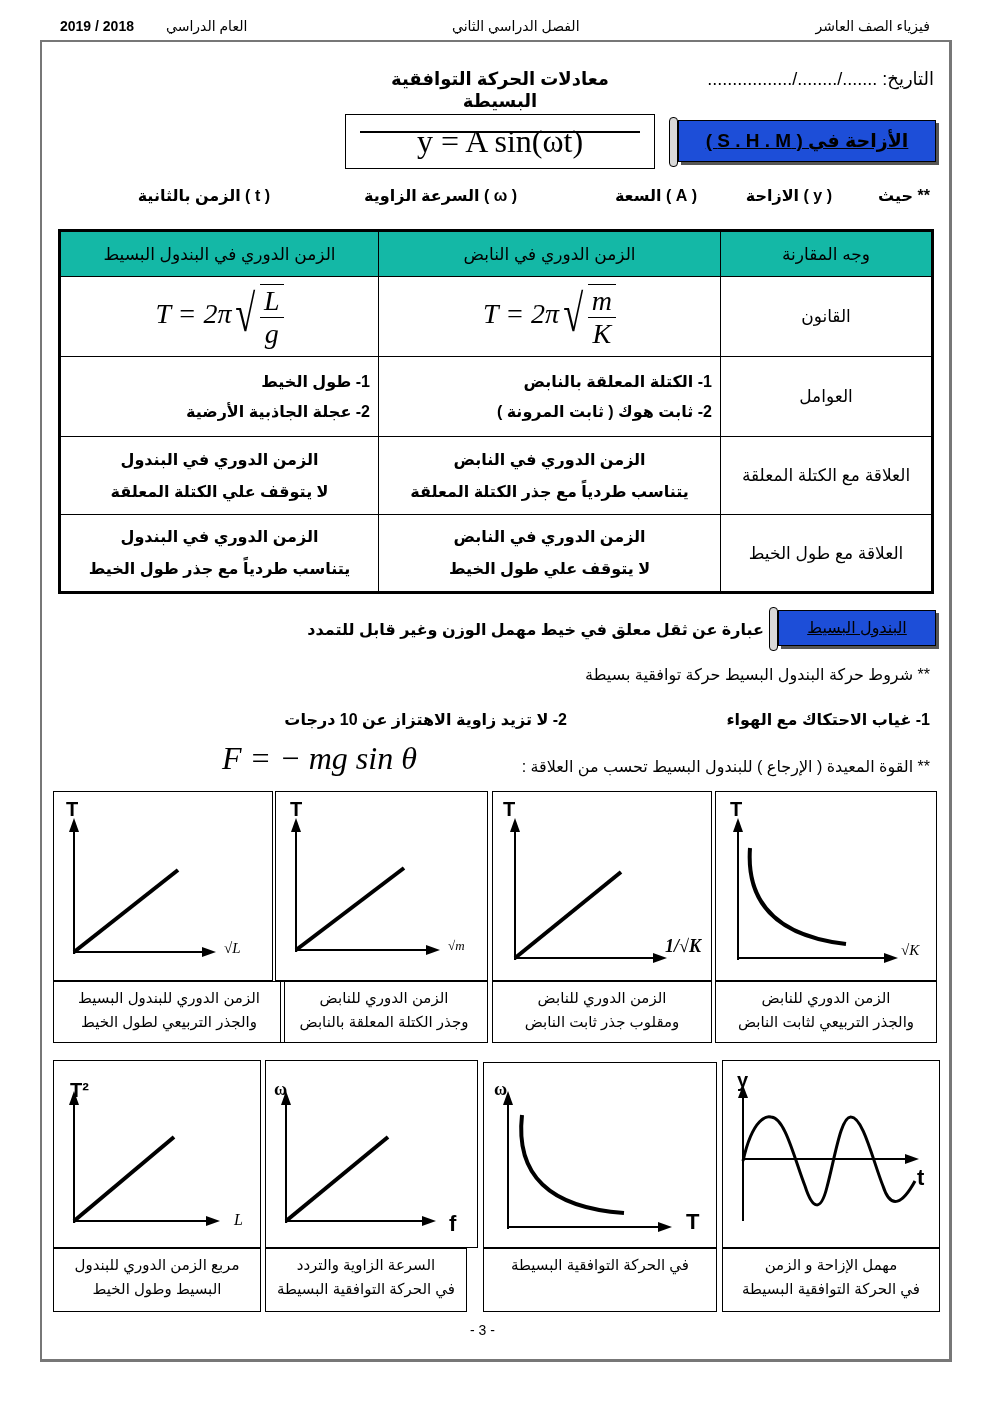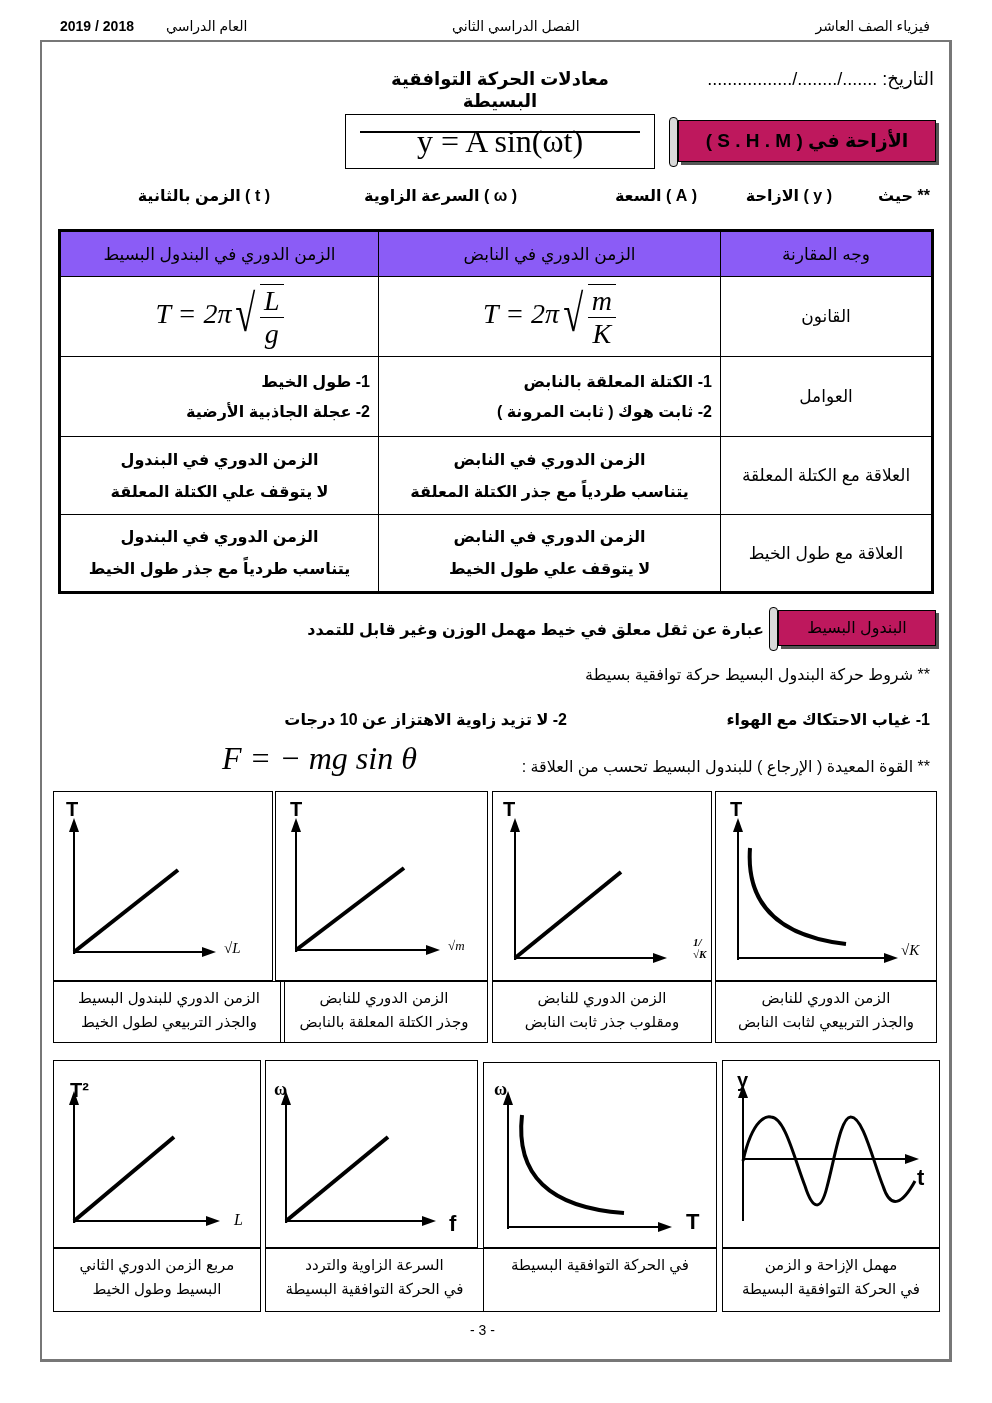--- a/index.html
+++ b/index.html
@@ -4,27 +4,27 @@
 <style>
 *{box-sizing:border-box;margin:0;padding:0;}
 body{width:992px;height:1403px;background:#fff;position:relative;font-family:"Liberation Sans","DejaVu Sans",sans-serif;color:#000;overflow:hidden;}
 .abs{position:absolute;}
 .hdr{position:absolute;top:18px;font-size:14px;font-weight:normal;}
 .frame{position:absolute;left:40px;top:40px;width:912px;height:1322px;border:2px solid #777;border-right-width:3px;border-bottom-width:3px;}
 .rtl{direction:rtl;}
 .title{position:absolute;left:360px;top:68px;width:280px;text-align:center;font-size:18px;font-weight:bold;border-bottom:2px solid #000;padding-bottom:19px;}
 .date{position:absolute;right:58px;top:68px;font-size:18px;direction:rtl;}
 .eqbox{position:absolute;left:345px;top:114px;width:310px;height:55px;border:1.5px solid #000;font-family:"Liberation Serif","DejaVu Serif",serif;font-size:32px;text-align:center;line-height:52px;}
-.scroll{position:absolute;background:#be185d;border:1.5px solid #000;box-shadow:3px 3px 0 #555;font-weight:bold;direction:rtl;text-align:center;}
+.scroll{position:absolute;background:#1d4ed8;border:1.5px solid #000;box-shadow:3px 3px 0 #555;font-weight:bold;direction:rtl;text-align:center;text-decoration:underline;}
 .scroll::before{content:"";position:absolute;left:-10px;top:-4px;width:7px;height:calc(100% + 8px);border:1.5px solid #000;border-radius:4px;background:#d9d9d9;}
 .defs{position:absolute;top:186px;font-size:16px;font-weight:bold;direction:rtl;}
 table.cmp{position:absolute;left:58px;top:229px;width:876px;border-collapse:collapse;direction:rtl;}
 table.cmp td,table.cmp th{border:1.5px solid #000;text-align:center;vertical-align:middle;}
 table.cmp{border:3px solid #000;}
-table.cmp th{background:#8b5cf6;font-weight:normal;font-size:17px;height:46px;}
+table.cmp th{background:#14b8a6;font-weight:normal;font-size:17px;height:46px;}
 .formula{font-family:"Liberation Serif","DejaVu Serif",serif;font-style:italic;font-size:28px;}
 .frac{display:inline-flex;flex-direction:column;vertical-align:middle;text-align:center;}
 .frac span{padding:0 4px;}
 .frac .num{border-bottom:1.5px solid #000;}
 .sqrt{display:inline-flex;align-items:stretch;vertical-align:middle;}
 .sqrt .rad{font-style:normal;font-size:52px;line-height:60px;transform:scaleX(0.7);}
 .sqrt .body{border-top:1.5px solid #000;}
 .bold{font-weight:bold;}
 .factors{text-align:right !important;padding-right:8px;font-size:16px;line-height:30px;}
 .rel{font-weight:bold;font-size:16px;line-height:32px;}
@@ -145,21 +145,21 @@
 
 <div class="box" style="left:492px;top:791px;width:220px;height:190px;">
   <svg width="218" height="188">
     <line x1="22" y1="168" x2="22" y2="38" stroke="#000" stroke-width="2"></line>
       <polygon points="17,40 27,40 22,26" fill="#000"></polygon>
     <line x1="22" y1="166" x2="162" y2="166" stroke="#000" stroke-width="2"></line>
       <polygon points="160,161 160,171 174,166" fill="#000"></polygon>
     <line x1="22" y1="166" x2="128" y2="80" stroke="#000" stroke-width="4"></line>
   </svg>
   <div class="abs bold" style="left:10px;top:6px;font-size:20px;">T</div>
-  <div class="abs" style="left:172px;top:144px;font-family:'Liberation Serif',serif;font-style:italic;font-size:11px;font-weight:bold;margin-left:28px;">1/√K</div>
+  <div class="abs" style="left:172px;top:144px;font-family:'Liberation Serif',serif;font-style:italic;font-size:18px;font-weight:bold;">1/√K</div>
 </div>
 <div class="cap" style="left:492px;top:981px;width:220px;height:62px;">
     <div>الزمن الدوري للنابض</div>
     <div>ومقلوب جذر ثابت النابض</div>
   </div>
 
 <div class="box" style="left:275px;top:791px;width:213px;height:190px;">
   <svg width="211" height="188">
     <line x1="20" y1="160" x2="20" y2="38" stroke="#000" stroke-width="2"></line>
       <polygon points="15,40 25,40 20,26" fill="#000"></polygon>
@@ -226,34 +226,34 @@
   <svg width="211" height="186">
     <line x1="20" y1="162" x2="20" y2="42" stroke="#000" stroke-width="2"></line>
       <polygon points="15,44 25,44 20,30" fill="#000"></polygon>
     <line x1="20" y1="160" x2="158" y2="160" stroke="#000" stroke-width="2"></line>
       <polygon points="156,155 156,165 170,160" fill="#000"></polygon>
     <line x1="20" y1="160" x2="122" y2="76" stroke="#000" stroke-width="4"></line>
   </svg>
   <div class="abs bold" style="left:8px;top:18px;font-family:'Liberation Serif',serif;font-size:18px;">ω</div>
   <div class="abs bold" style="left:183px;top:150px;font-size:22px;">f</div>
 </div>
-<div class="cap" style="left:265px;top:1248px;width:219px;height:64px;">
+<div class="cap" style="left:265px;top:1248px;width:202px;height:64px;">
     <div>السرعة الزاوية والتردد</div>
     <div>في الحركة التوافقية البسيطة</div>
   </div>
 
 <div class="box" style="left:53px;top:1060px;width:208px;height:188px;">
   <svg width="206" height="186">
     <line x1="20" y1="162" x2="20" y2="42" stroke="#000" stroke-width="2"></line>
       <polygon points="15,44 25,44 20,30" fill="#000"></polygon>
     <line x1="20" y1="160" x2="154" y2="160" stroke="#000" stroke-width="2"></line>
       <polygon points="152,155 152,165 166,160" fill="#000"></polygon>
     <line x1="20" y1="160" x2="120" y2="76" stroke="#000" stroke-width="4"></line>
   </svg>
   <div class="abs bold" style="left:16px;top:18px;font-size:20px;">T²</div>
   <div class="abs" style="left:180px;top:150px;font-family:'Liberation Serif',serif;font-style:italic;font-size:16px;">L</div>
 </div>
 <div class="cap" style="left:53px;top:1248px;width:208px;height:64px;">
-    <div>مربع الزمن الدوري الثاني</div>
+    <div>مربع الزمن الدوري للبندول</div>
     <div>البسيط وطول الخيط</div>
   </div>
 
 <div class="footer">- 3 -</div>
 
 </body></html>

